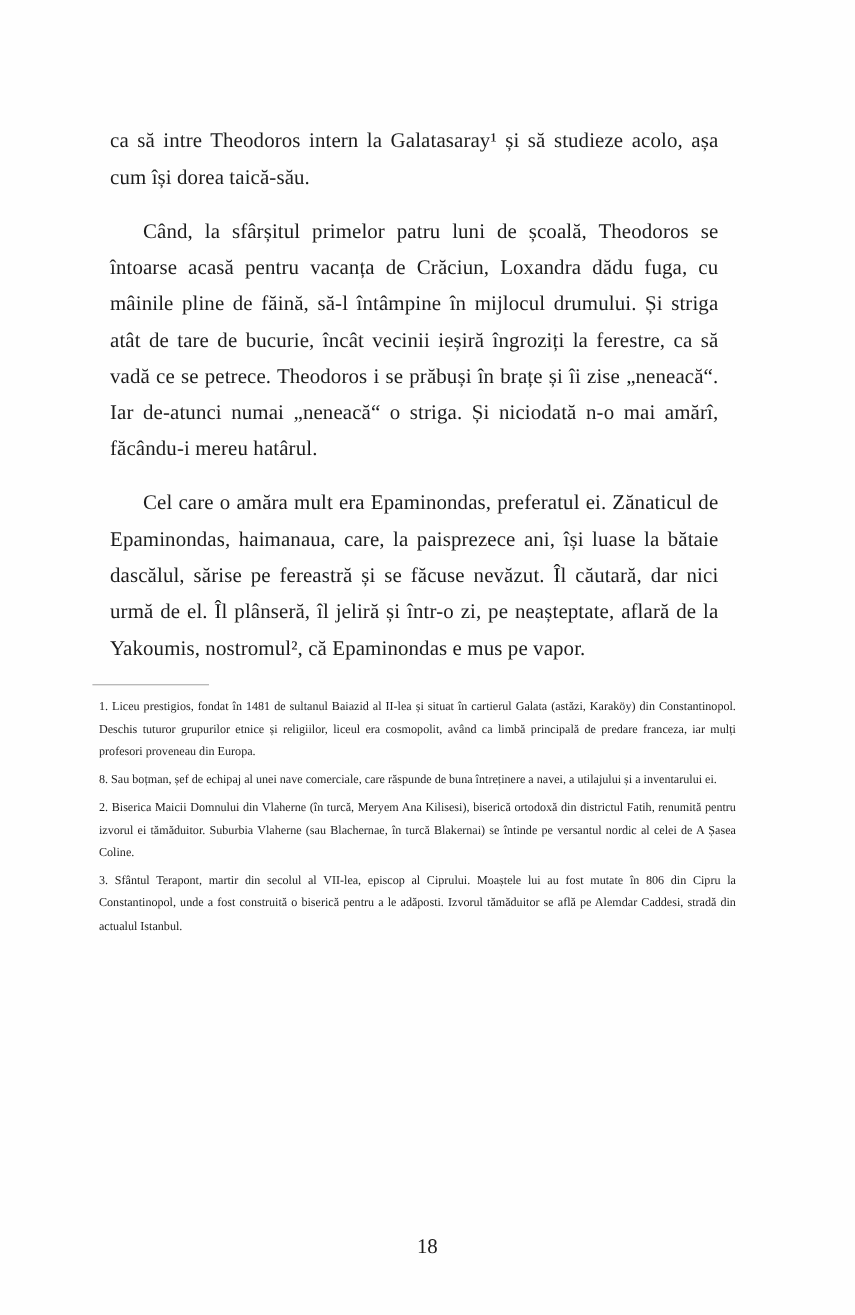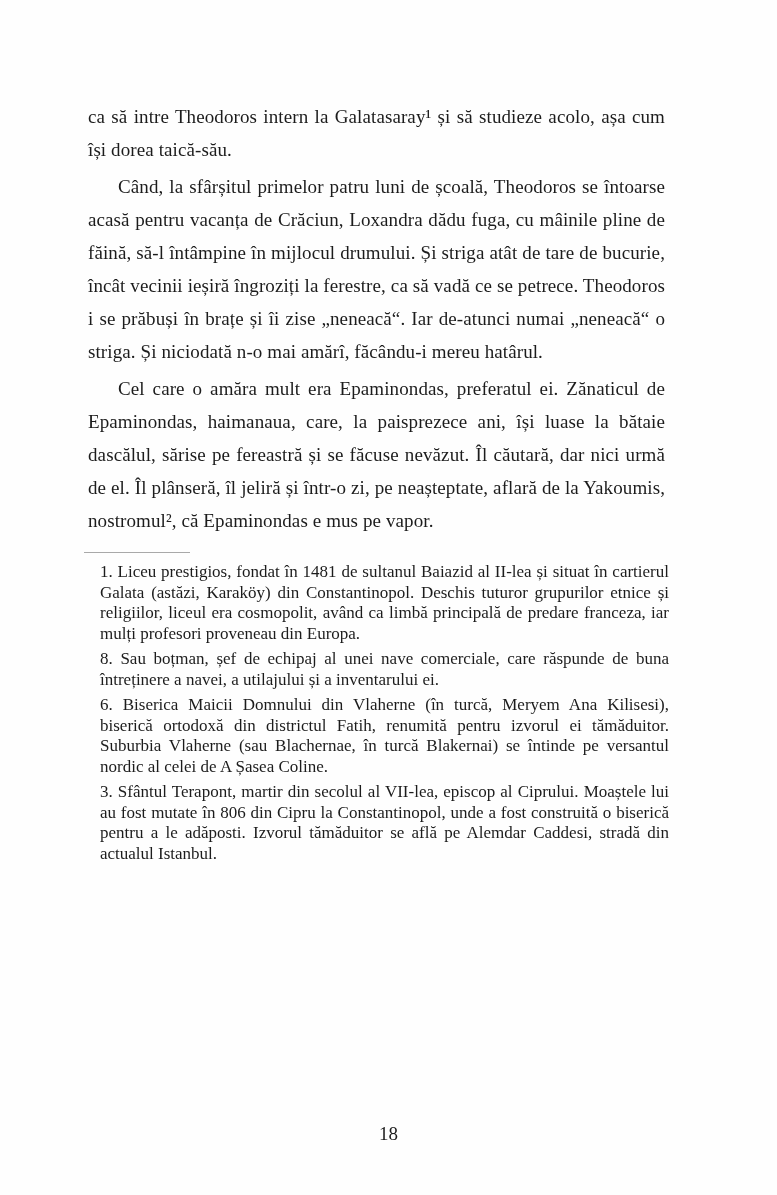--- a/index.html
+++ b/index.html
@@ -16,39 +16,39 @@
     font-family: "Liberation Serif", "DejaVu Serif", serif;
     color: #1c1c1c;
   }
   .content {
     position: absolute;
     left: 84px;
     top: 96px;
     width: 585px;
   }
   .body-text p {
-    margin: 4px;
+    margin: 16px;
     font-size: 19px;
     line-height: 33px;
     text-align: justify;
     letter-spacing: 0.1px;
   }
   .body-text p.indent {
     text-indent: 30px;
   }
   .footnote-sep {
     margin-top: 15px;
     margin-bottom: 9px;
     width: 106px;
     height: 0;
     border-top: 1px solid #a9a9a9;
   }
   .footnotes p {
-    margin: 0 0 5px 16px;
-    font-size: 17px;
+    margin: 0 0 5px 6px;
+    font-size: 11px;
     line-height: 20.5px;
     text-align: justify;
   }
   .page-number {
     position: absolute;
     bottom: 50px;
     left: 0;
     width: 100%;
     text-align: center;
     font-size: 19px;
@@ -65,20 +65,20 @@
       <p>ca să intre Theodoros intern la Galatasaray¹ și să studieze acolo, așa cum își dorea taică-său.</p>
       <p class="indent">Când, la sfârșitul primelor patru luni de școală, Theodoros se întoarse acasă pentru vacanța de Crăciun, Loxandra dădu fuga, cu mâinile pline de făină, să-l întâmpine în mijlocul drumului. Și striga atât de tare de bucurie, încât vecinii ieșiră îngroziți la ferestre, ca să vadă ce se petrece. Theodoros i se prăbuși în brațe și îi zise „neneacă“. Iar de-atunci numai „neneacă“ o striga. Și niciodată n-o mai amărî, făcându-i mereu hatârul.</p>
       <p class="indent">Cel care o amăra mult era Epaminondas, preferatul ei. Zănaticul de Epaminondas, haimanaua, care, la paisprezece ani, își luase la bătaie dascălul, sărise pe fereastră și se făcuse nevăzut. Îl căutară, dar nici urmă de el. Îl plânseră, îl jeliră și într-o zi, pe neașteptate, aflară de la Yakoumis, nostromul², că Epaminondas e mus pe vapor.</p>
     </div>
 
     <div class="footnote-sep"></div>
 
     <div class="footnotes">
       <p>1. Liceu prestigios, fondat în 1481 de sultanul Baiazid al II-lea și situat în cartierul Galata (astăzi, Karaköy) din Constantinopol. Deschis tuturor grupurilor etnice și religiilor, liceul era cosmopolit, având ca limbă principală de predare franceza, iar mulți profesori proveneau din Europa.</p>
       <p>8. Sau boțman, șef de echipaj al unei nave comerciale, care răspunde de buna întreținere a navei, a utilajului și a inventarului ei.</p>
-      <p>6. Biserica Maicii Domnului din Vlaherne (în turcă, Meryem Ana Kilisesi), biserică ortodoxă din districtul Fatih, renumită pentru izvorul ei tămăduitor. Suburbia Vlaherne (sau Blachernae, în turcă Blakernai) se întinde pe versantul nordic al celei de A Șasea Coline.</p>
+      <p>2. Biserica Maicii Domnului din Vlaherne (în turcă, Meryem Ana Kilisesi), biserică ortodoxă din districtul Fatih, renumită pentru izvorul ei tămăduitor. Suburbia Vlaherne (sau Blachernae, în turcă Blakernai) se întinde pe versantul nordic al celei de A Șasea Coline.</p>
       <p>3. Sfântul Terapont, martir din secolul al VII-lea, episcop al Ciprului. Moaștele lui au fost mutate în 806 din Cipru la Constantinopol, unde a fost construită o biserică pentru a le adăposti. Izvorul tămăduitor se află pe Alemdar Caddesi, stradă din actualul Istanbul.</p>
     </div>
 
   </div>
 
   <div class="page-number">18</div>
 </div>
 
 </body></html>

